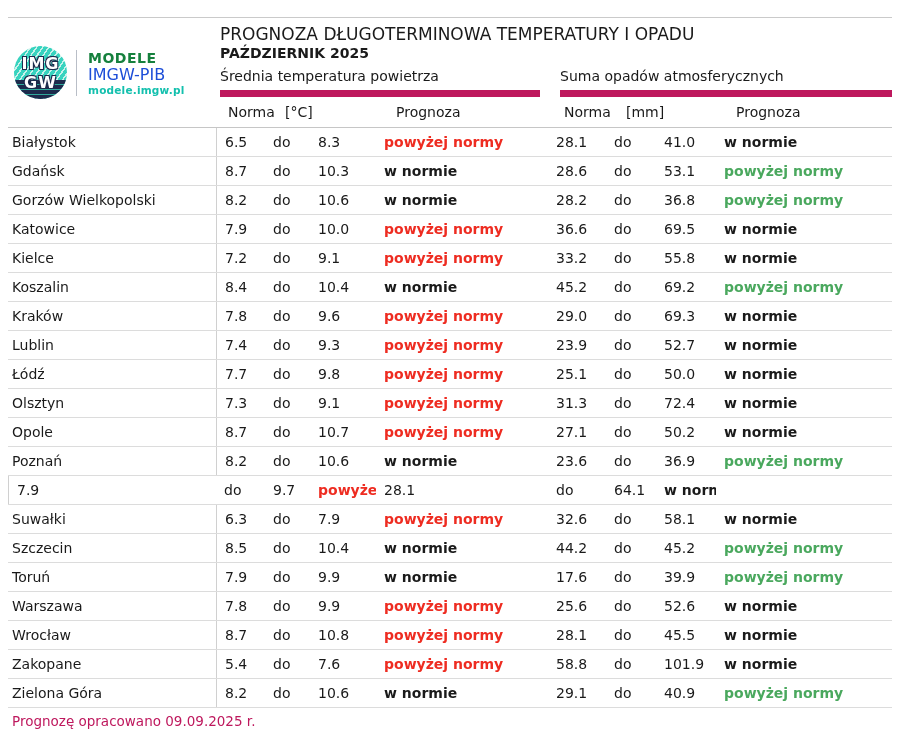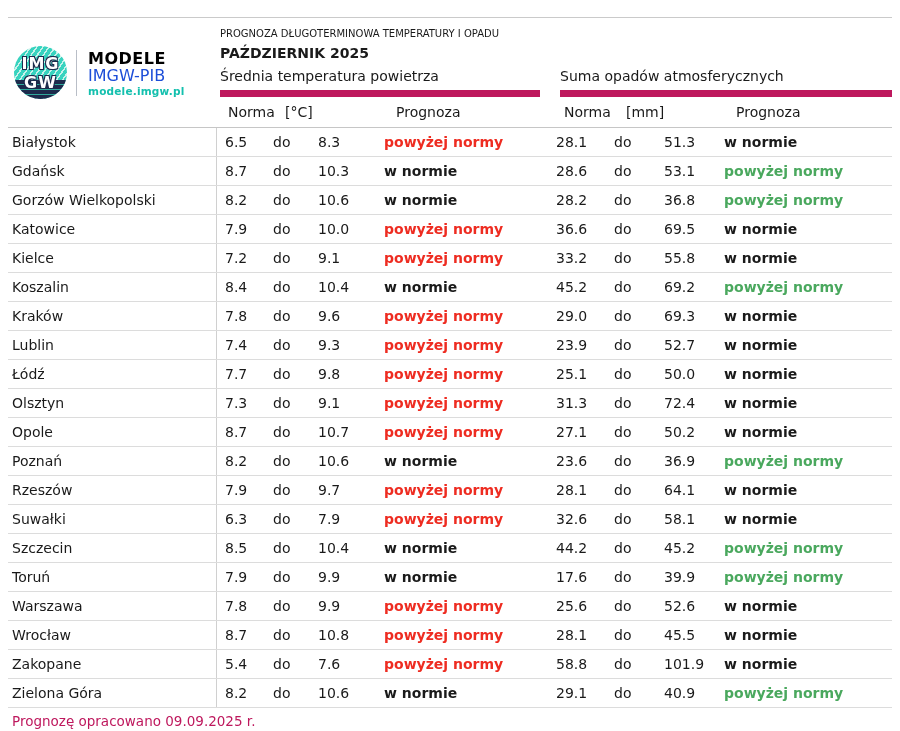--- a/index.html
+++ b/index.html
@@ -15,26 +15,26 @@
   .logo-circle{position:relative;width:53px;height:53px;border-radius:50%;overflow:hidden;margin-left:6px;flex:0 0 auto;}
   .lc-hatch{position:absolute;inset:0;background:repeating-linear-gradient(125deg,#38d3bf 0 3.5px,#c8f2ea 3.5px 5px);}
   .lc-bottom{position:absolute;left:0;right:0;bottom:0;height:36%;
     background:repeating-linear-gradient(180deg,#1d2b4c 0 4px,#2fa99b 4px 5px);}
   .lc-txt{position:absolute;width:100%;text-align:center;font-weight:bold;color:#ffffff;letter-spacing:1px;
     text-shadow:-1px -1px 0 #1d2b4c,1px -1px 0 #1d2b4c,-1px 1px 0 #1d2b4c,1px 1px 0 #1d2b4c;}
   .lc-img{top:8px;font-size:16px;}
   .lc-gw{bottom:7px;font-size:16px;}
   .logo-divider{width:1px;height:46px;background:#b9bec7;margin:0 11px 0 9px;}
   .logo-text{line-height:1.08;padding-top:2px;}
-  .brand{font-size:16px;font-weight:bold;color:#000000;letter-spacing:.5px;}
+  .brand{font-size:14px;font-weight:bold;color:#15803d;letter-spacing:.5px;}
   .org{font-size:16px;color:#1d4ed8;}
   .url{font-size:10.5px;font-weight:bold;color:#14c0ae;margin-top:2px;letter-spacing:.2px;}
 
   .head-right{flex:1;padding-top:7px;}
-  .title1{font-size:10px;height:18px;line-height:18px;}
+  .title1{font-size:17px;height:18px;line-height:18px;}
   .title2{font-size:14px;font-weight:bold;height:20px;line-height:20px;}
   .group-row{display:grid;grid-template-columns:320px 20px 1fr;margin-top:5px;}
   .group-cell{font-size:14px;padding-bottom:6px;border-bottom:7px solid #be185d;}
   .group-gap{border-bottom:none;}
   .subheader{display:grid;grid-template-columns:57px 45px 66px 172px 58px 50px 60px 1fr;
     height:30px;align-items:center;font-size:14px;}
   .subheader .c{padding-left:8px;white-space:nowrap;}
   .subheader .c.p0{padding-left:8px;}
   .subheader .c.p4{padding-left:4px;}
 
@@ -96,21 +96,21 @@
 
   <div id="rows-container">
   <div class="row">
     <div class="cell city">Białystok</div>
     <div class="cell tdiv">6.5</div>
     <div class="cell">do</div>
     <div class="cell">8.3</div>
     <div class="cell status" style="color: rgb(238, 44, 33);">powyżej normy</div>
     <div class="cell">28.1</div>
     <div class="cell">do</div>
-    <div class="cell">51.3</div>
+    <div class="cell">41.0</div>
     <div class="cell status" style="color: rgb(26, 26, 26);">w normie</div>
   </div>
 
   <div class="row">
     <div class="cell city">Gdańsk</div>
     <div class="cell tdiv">8.7</div>
     <div class="cell">do</div>
     <div class="cell">10.3</div>
     <div class="cell status" style="color: rgb(26, 26, 26);">w normie</div>
     <div class="cell">28.6</div>
@@ -233,21 +233,20 @@
     <div class="cell">do</div>
     <div class="cell">10.6</div>
     <div class="cell status" style="color: rgb(26, 26, 26);">w normie</div>
     <div class="cell">23.6</div>
     <div class="cell">do</div>
     <div class="cell">36.9</div>
     <div class="cell status" style="color: rgb(74, 168, 94);">powyżej normy</div>
   </div>
 
   <div class="row">
-    <div class="cell city">Rzeszów</div>
     <div class="cell tdiv">7.9</div>
     <div class="cell">do</div>
     <div class="cell">9.7</div>
     <div class="cell status" style="color: rgb(238, 44, 33);">powyżej normy</div>
     <div class="cell">28.1</div>
     <div class="cell">do</div>
     <div class="cell">64.1</div>
     <div class="cell status" style="color: rgb(26, 26, 26);">w normie</div>
   </div>
 

